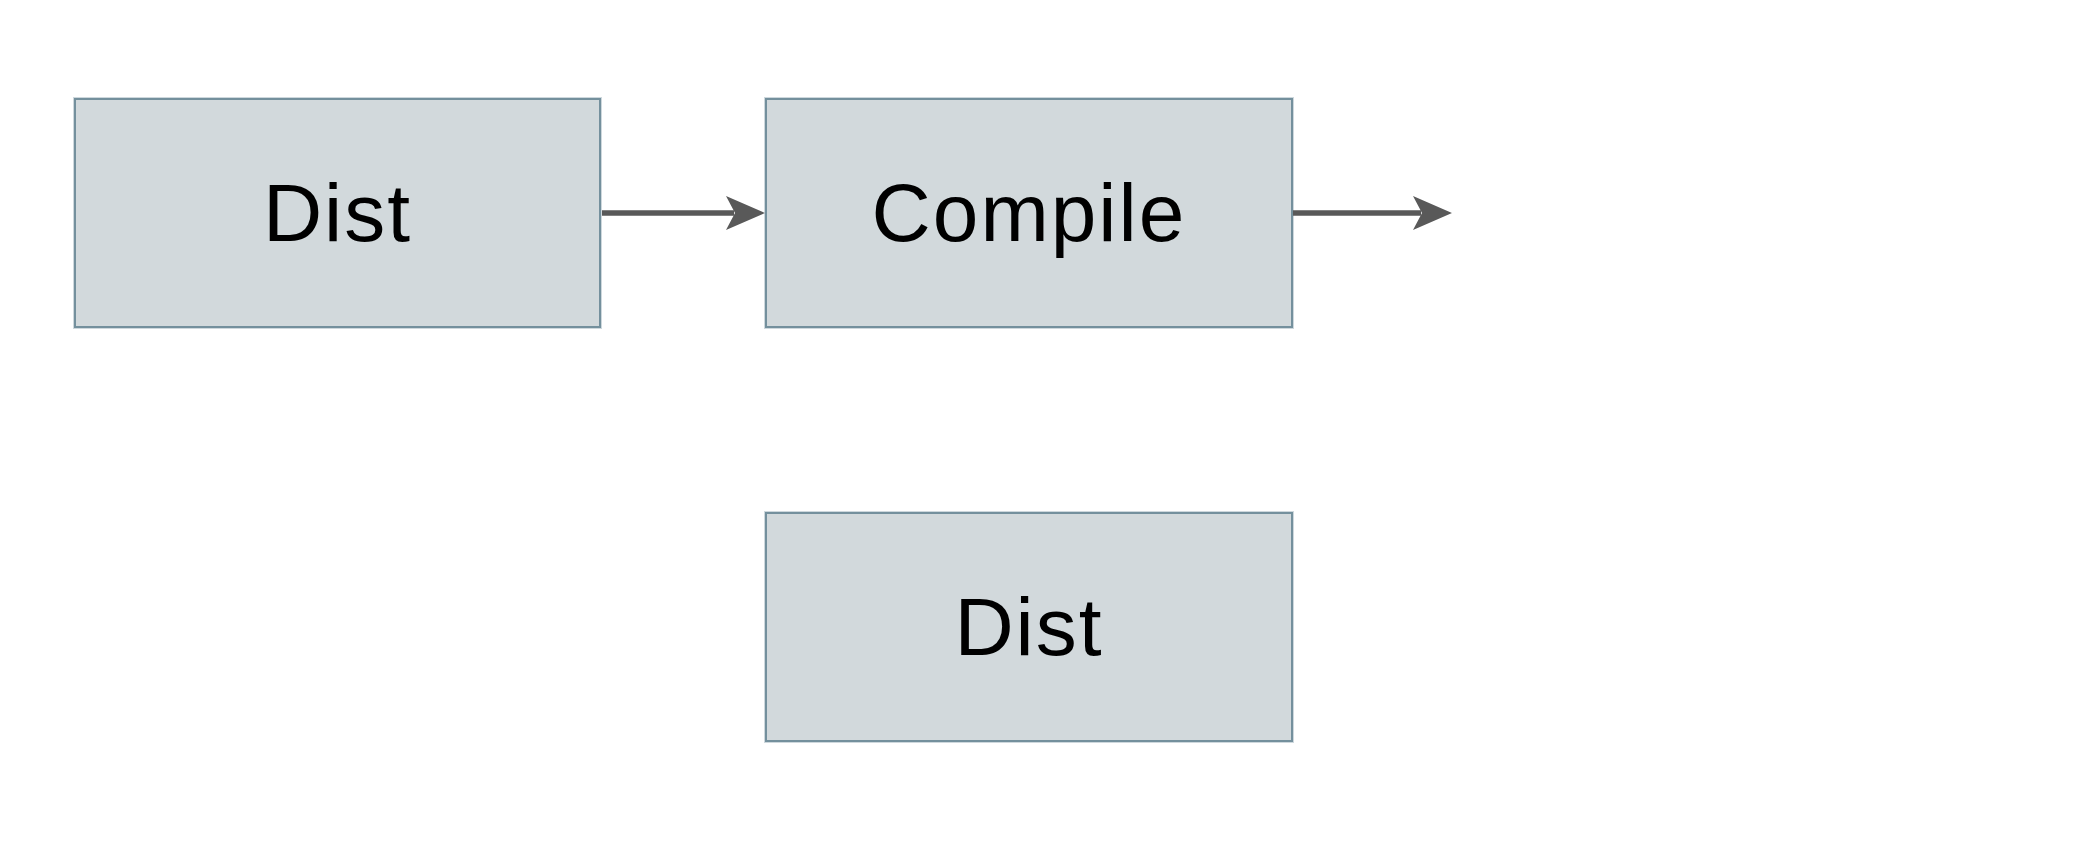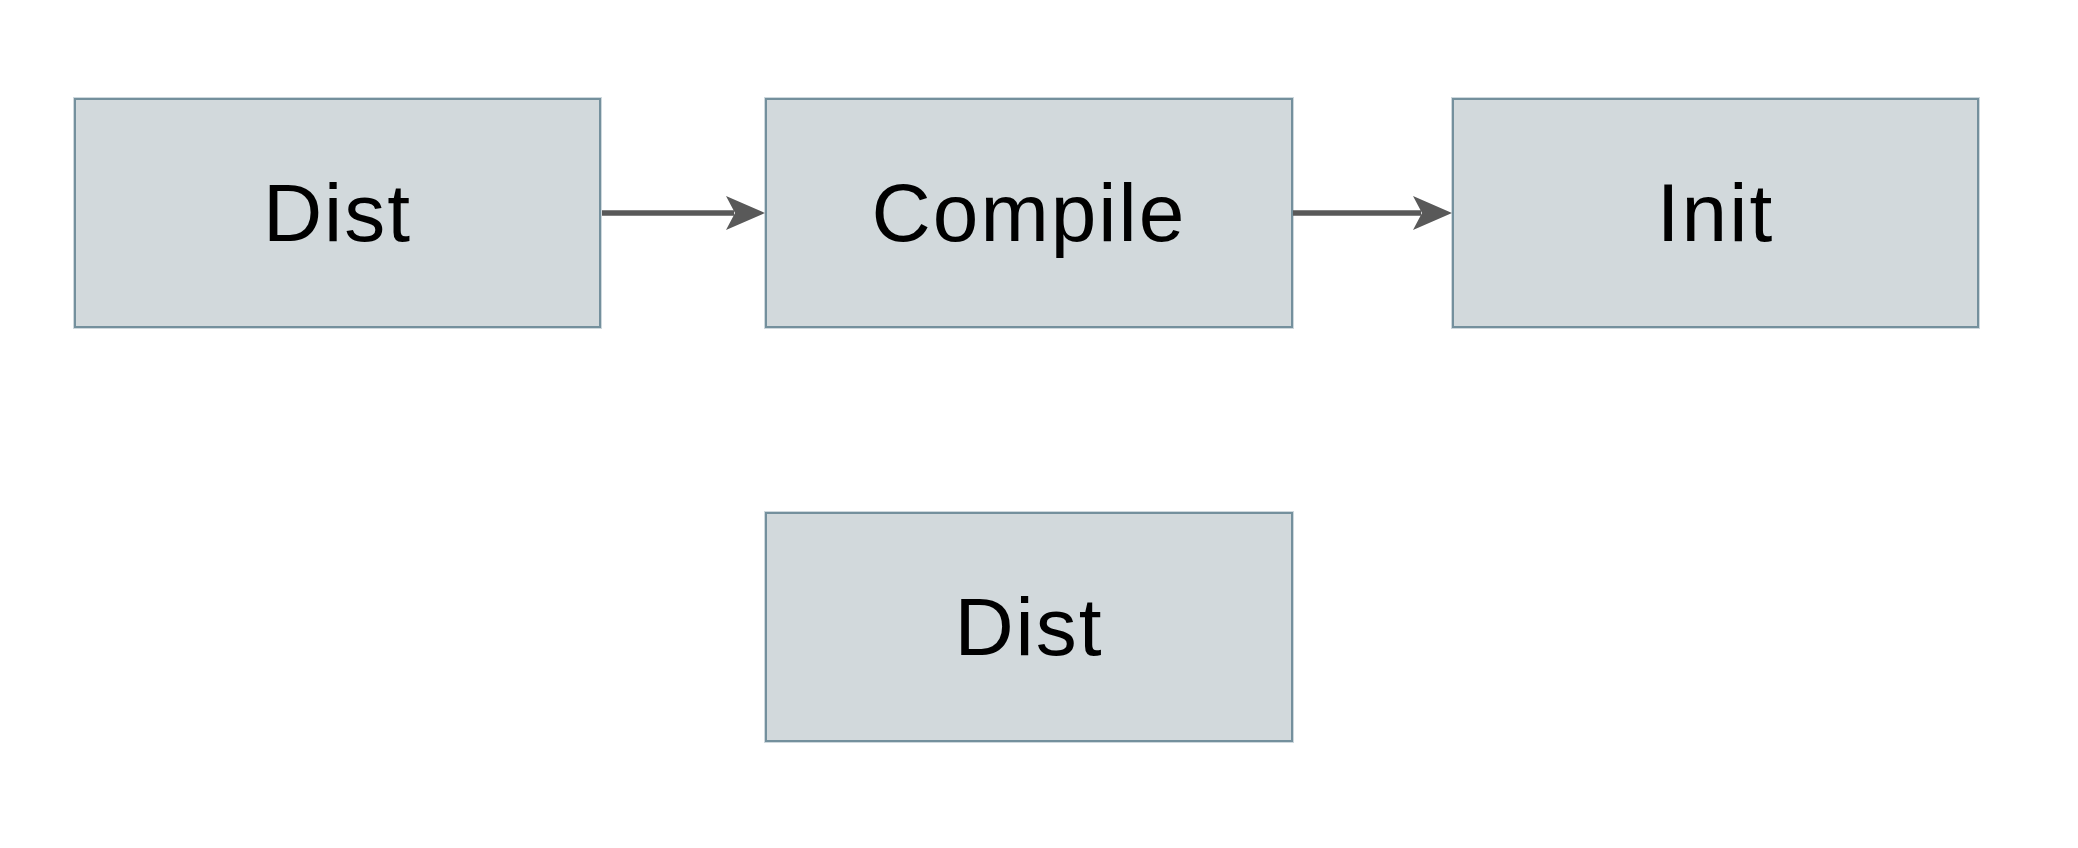--- a/index.html
+++ b/index.html
@@ -60,21 +60,18 @@
 
   <div class="node node-compile">
     <span class="node-label">Compile</span>
   </div>
 
   <svg class="arrow arrow-2" width="159" height="36" viewBox="0 0 159 36">
     <line x1="0" y1="18" x2="128" y2="18" style="stroke: var(--arrow, #595959); stroke-width: 5.5;"></line>
     <polygon points="120,1 159,18 120,35 129,18" style="fill: var(--arrow, #595959);"></polygon>
   </svg>
 
-  <div class="node node-init">
-    <span class="node-label">Init</span>
-  </div>
 
   <div class="node node-clean">
     <span class="node-label">Dist</span>
   </div>
 
 </div>
 
 </body></html>

